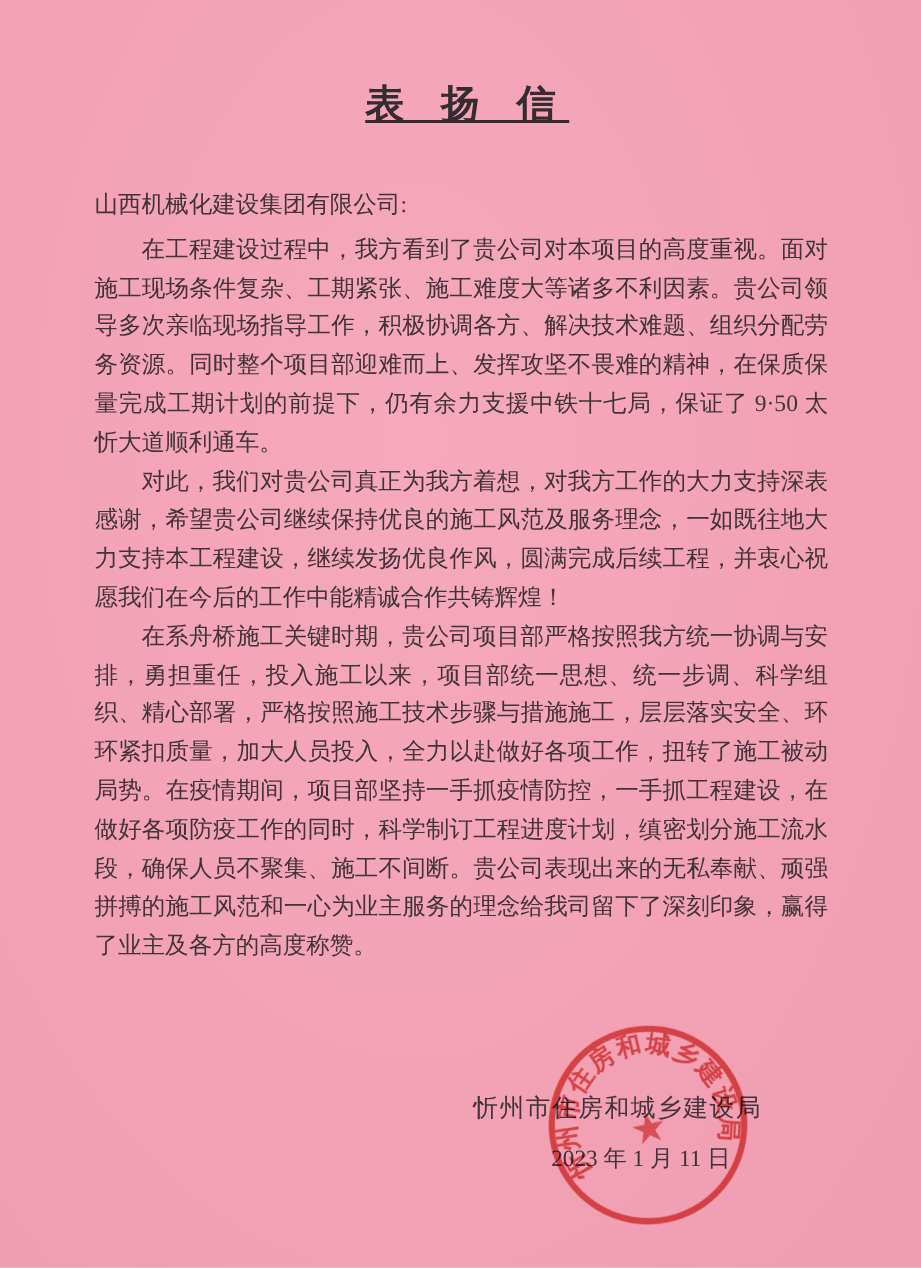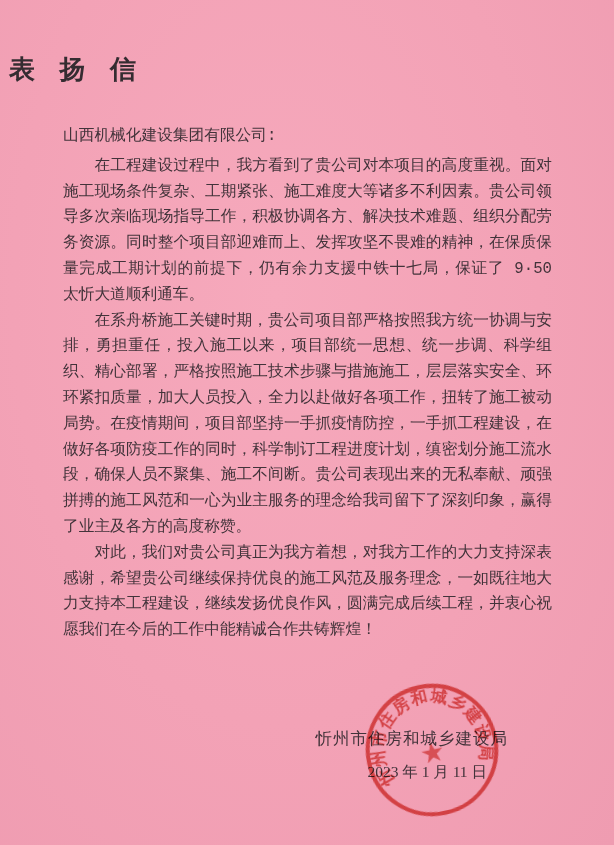--- a/index.html
+++ b/index.html
@@ -16,35 +16,35 @@
   .page {
     position: relative;
     width: 614px; height: 845px;
     overflow: hidden;
     background: radial-gradient(ellipse at 45% 35%, #f6a9bc 0%, var(--paper) 55%, #ef9cb1 100%);
     color: var(--ink);
   }
   .title {
     position: absolute;
     top: 52px; left: 0; width: 100%;
-    text-align: left;
+    text-align: center;
     font-size: 26px;
     font-weight: 700;
     letter-spacing: 9px;
     text-indent: 9px;
     color: #352c31;
+    text-decoration: underline;
   }
   .content {
     position: absolute;
     left: 63px; top: 124px;
     width: 489px;
     font-size: 15.7px;
     line-height: 25.8px;
     text-align: justify;
-    font-family: Liberation Mono, monospace;
   }
   .salutation { margin: 0 0 4px 0; }
   .content p { margin: 0; text-indent: 2em; }
   .signature {
     position: absolute;
     top: 728px; right: 106px;
     font-size: 16.5px;
     letter-spacing: 1px;
   }
   .date {
@@ -68,22 +68,22 @@
 </head>
 <body>
 
 <div class="page">
 
   <div class="title">表 扬 信</div>
 
   <div class="content">
     <div class="salutation">山西机械化建设集团有限公司:</div>
     <p>在工程建设过程中，我方看到了贵公司对本项目的高度重视。面对施工现场条件复杂、工期紧张、施工难度大等诸多不利因素。贵公司领导多次亲临现场指导工作，积极协调各方、解决技术难题、组织分配劳务资源。同时整个项目部迎难而上、发挥攻坚不畏难的精神，在保质保量完成工期计划的前提下，仍有余力支援中铁十七局，保证了 9·50 太忻大道顺利通车。</p>
+    <p>对此，我们对贵公司真正为我方着想，对我方工作的大力支持深表感谢，希望贵公司继续保持优良的施工风范及服务理念，一如既往地大力支持本工程建设，继续发扬优良作风，圆满完成后续工程，并衷心祝愿我们在今后的工作中能精诚合作共铸辉煌！</p>
     <p>在系舟桥施工关键时期，贵公司项目部严格按照我方统一协调与安排，勇担重任，投入施工以来，项目部统一思想、统一步调、科学组织、精心部署，严格按照施工技术步骤与措施施工，层层落实安全、环环紧扣质量，加大人员投入，全力以赴做好各项工作，扭转了施工被动局势。在疫情期间，项目部坚持一手抓疫情防控，一手抓工程建设，在做好各项防疫工作的同时，科学制订工程进度计划，缜密划分施工流水段，确保人员不聚集、施工不间断。贵公司表现出来的无私奉献、顽强拼搏的施工风范和一心为业主服务的理念给我司留下了深刻印象，赢得了业主及各方的高度称赞。</p>
-    <p>对此，我们对贵公司真正为我方着想，对我方工作的大力支持深表感谢，希望贵公司继续保持优良的施工风范及服务理念，一如既往地大力支持本工程建设，继续发扬优良作风，圆满完成后续工程，并衷心祝愿我们在今后的工作中能精诚合作共铸辉煌！</p>
   </div>
 
   <div class="signature">忻州市住房和城乡建设局</div>
   <div class="date">2023 年 1 月 11 日</div>
 
   <div class="stamp">
     <svg viewBox="0 0 200 200" width="138" height="138">
       <circle class="seal-ring" cx="100" cy="100" r="93"></circle>
       <path id="sealArc" d="M 39.4,135 A 70,70 0 1 1 160.6,135" fill="none"></path>
       <text class="seal-text" font-size="24" letter-spacing="2">

